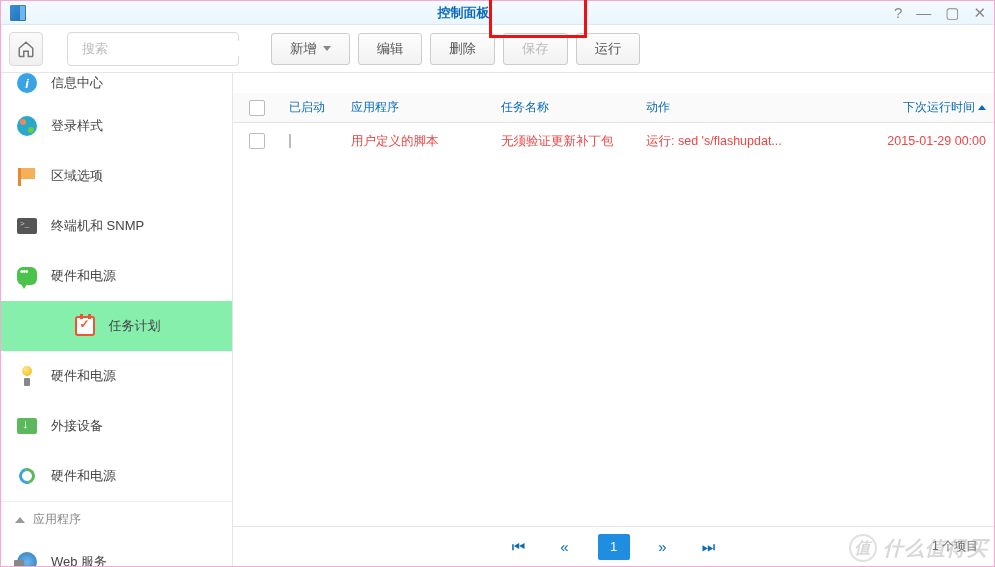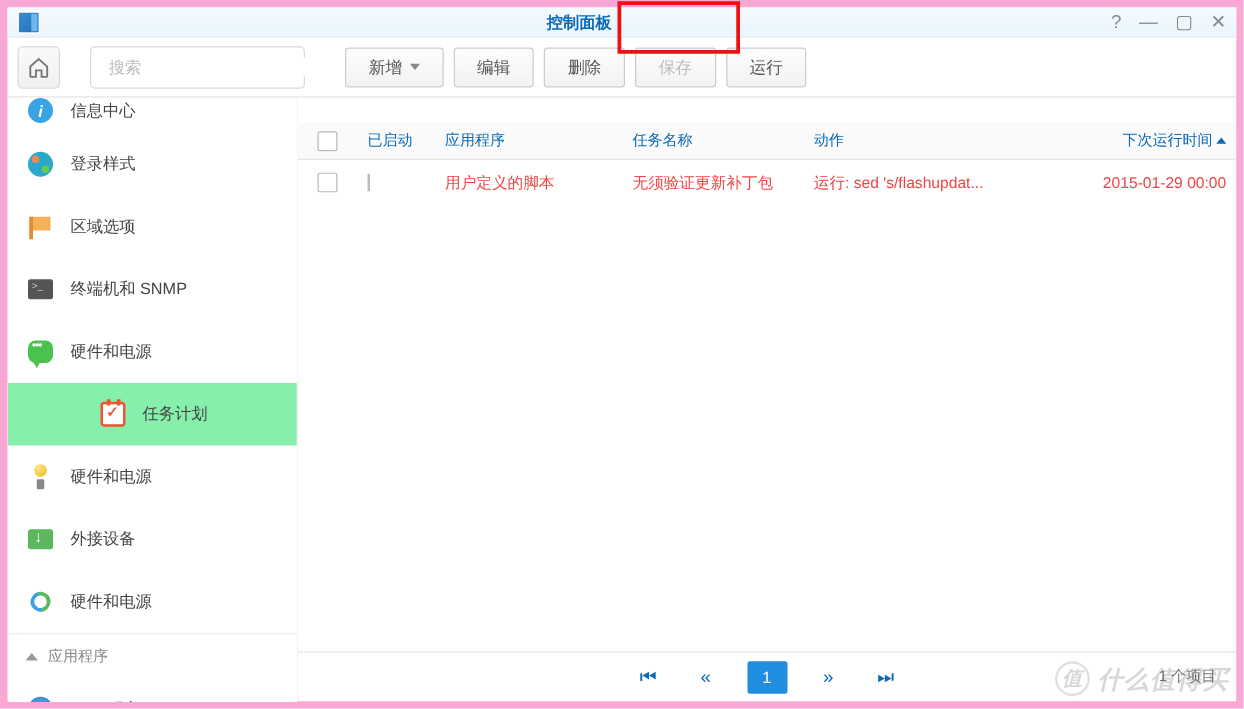--- a/index.html
+++ b/index.html
@@ -1,17 +1,17 @@
 <!DOCTYPE html>
 <html><head>
 <meta charset="utf-8">
 <style>
 * { box-sizing: border-box; margin: 0; padding: 0; }
 body { font-family: "Microsoft YaHei", Arial, sans-serif; font-size: 13px; color: #333; background: #fff; }
-.window { width: 995px; height: 567px; border: 6px solid #f9a8d4; display: flex; flex-direction: column; position: relative; }
+.window { width: 995px; height: 567px; border: 1px solid #f9a8d4; display: flex; flex-direction: column; position: relative; }
 
 .titlebar { height: 24px; background: linear-gradient(#f5fbff, #eaf5fd); display: flex; align-items: center; padding: 0 8px; border-bottom: 1px solid #d9eaf5; }
 .titlebar .app-icon { width: 18px; height: 18px; background: linear-gradient(135deg,#3b8fd6,#1e6fb8); margin-right: 6px; border: 1px solid #fff; border-radius: 2px; position: relative; }
 .titlebar .app-icon::after { content:""; position:absolute; right:1px; top:1px; bottom:1px; width:5px; background:#6fb6ec; }
 .titlebar .title { flex: 1; text-align: center; color: #0a6ab8; font-weight: bold; font-size: 13px; }
 .titlebar .win-controls { display: flex; gap: 14px; color: #888; }
 .titlebar .win-controls span { cursor: pointer; font-size: 15px; line-height: 1; }
 
 .toolbar-row { height: 48px; display: flex; align-items: center; padding: 6px 8px; gap: 8px; border-bottom: 1px solid #e5e5e5; }
 .home-btn { width: 34px; height: 34px; border: 1px solid #d9d9d9; border-radius: 4px; background: linear-gradient(#fafafa,#f0f0f0); display: flex; align-items: center; justify-content: center; cursor: pointer; color:#666; }

